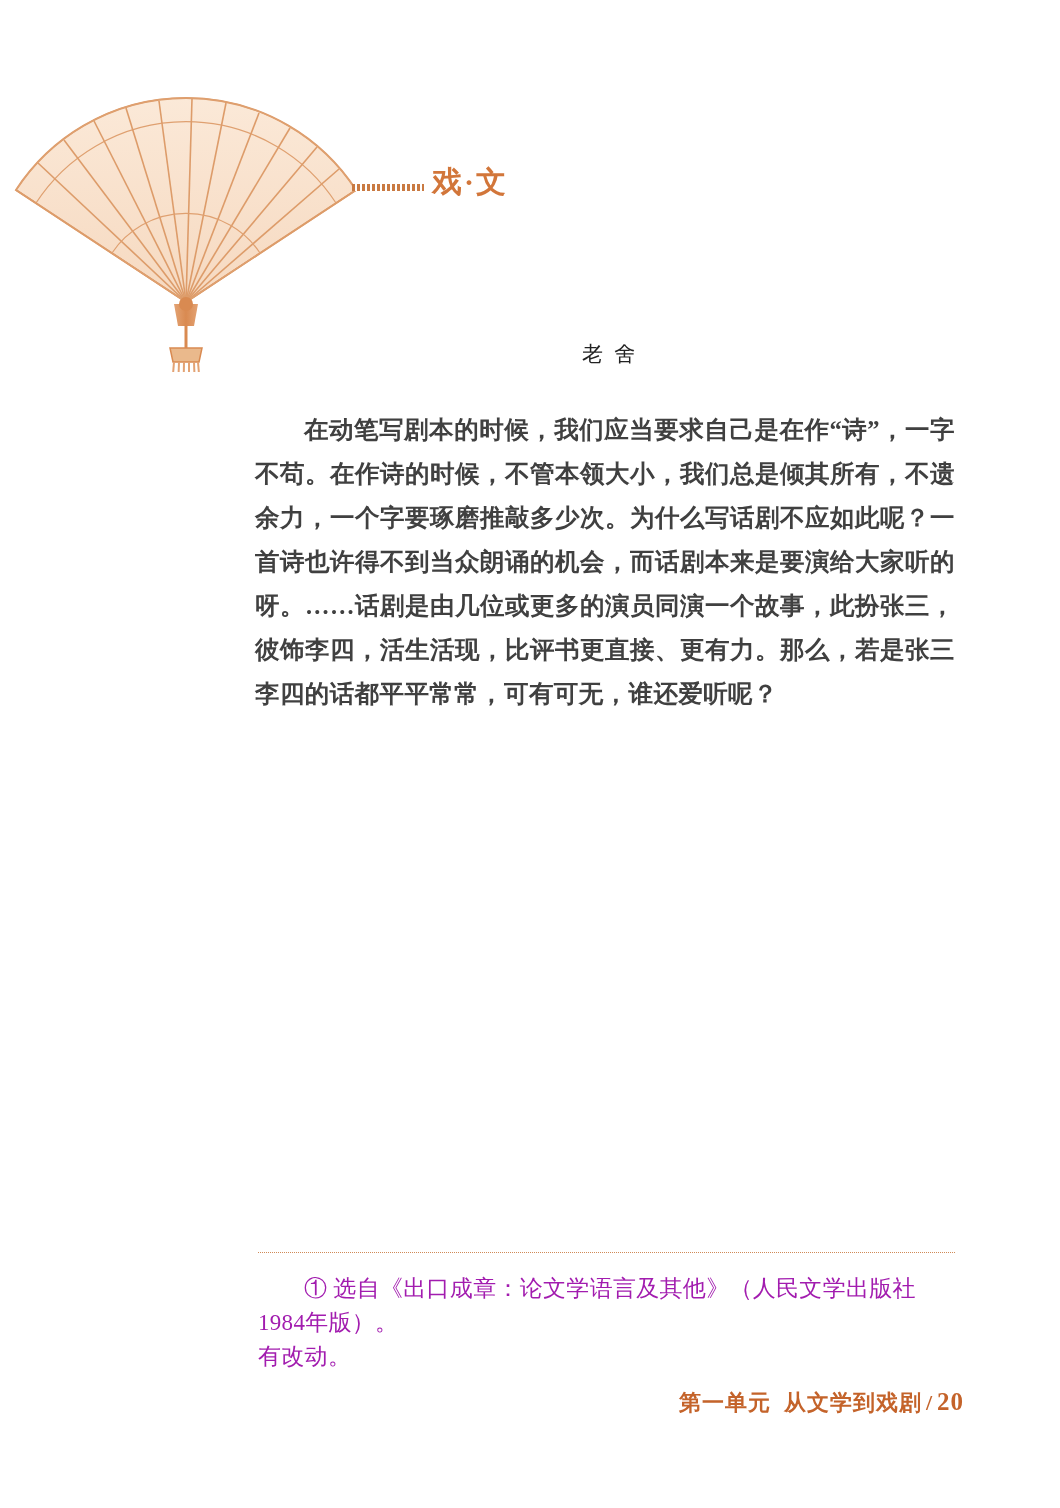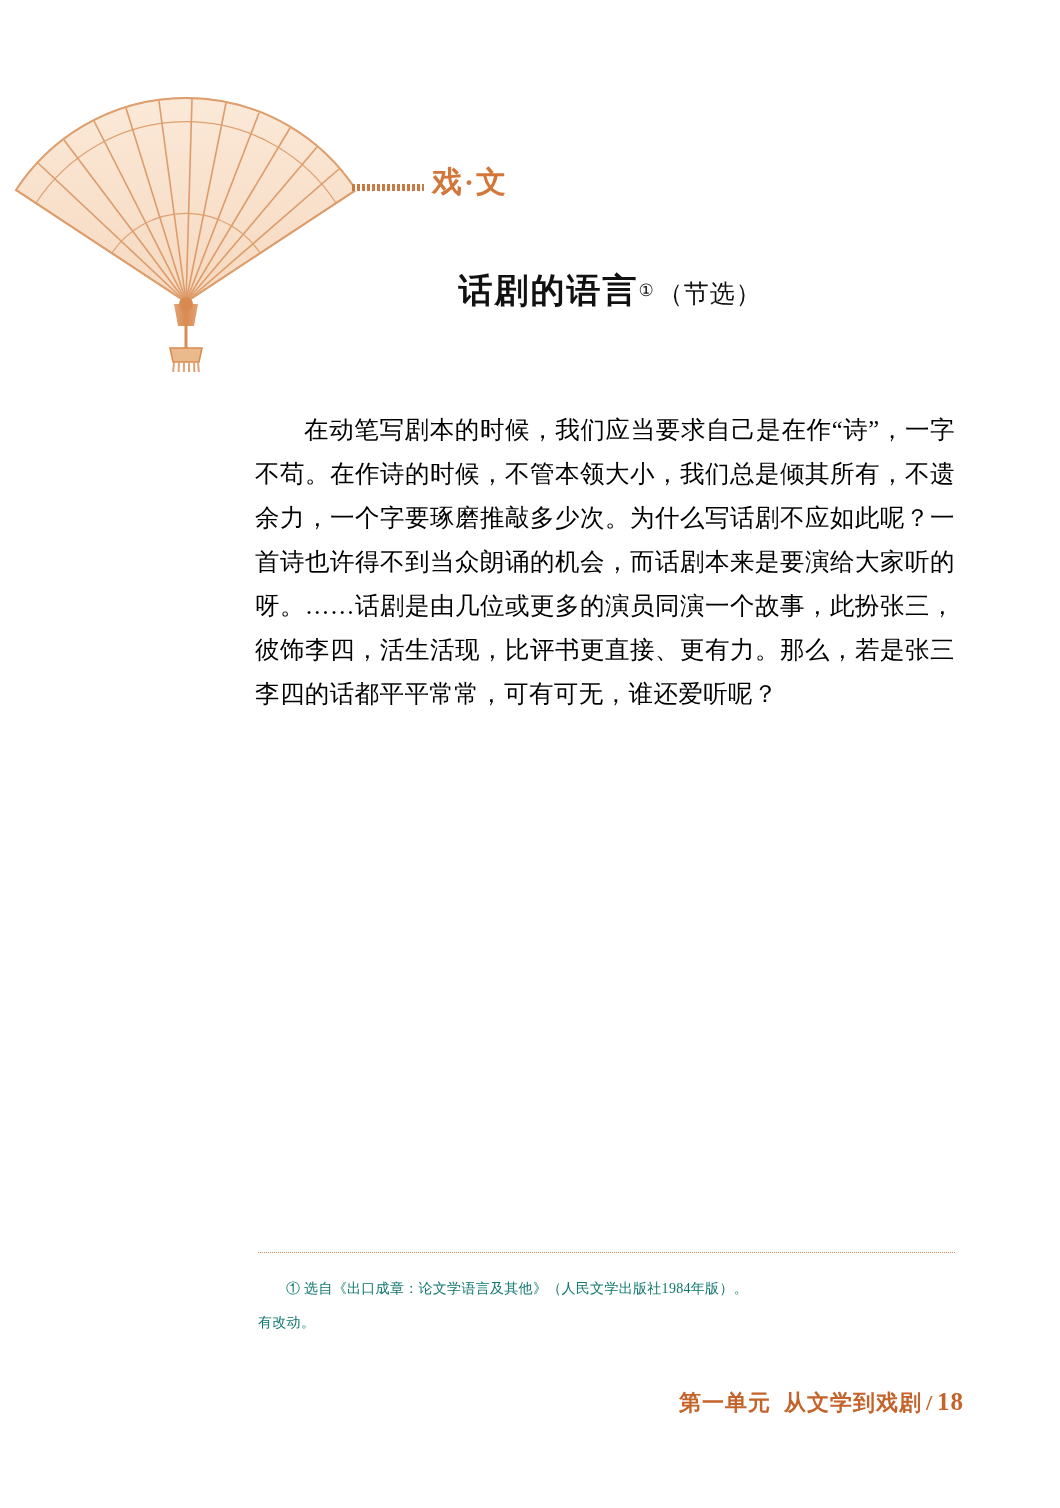--- a/index.html
+++ b/index.html
@@ -100,40 +100,41 @@
     width: 700px;
   }
   .para {
     font-size: 24.5px;
     line-height: 44px;
     text-align: justify;
     text-justify: inter-character;
     text-indent: 2em;
     margin: 0 0 2px 0;
     letter-spacing: 0.4px;
-    color: #000000;
+    color: #404040;
+    font-weight: bold;
   }
 
   
   .footnote-rule {
     position: absolute;
     left: 258px;
     top: 1252px;
     width: 697px;
     border-top: 1px dotted #d08a57;
   }
   .footnote {
     position: absolute;
     left: 258px;
     top: 1272px;
     width: 700px;
-    font-size: 14px;
+    font-size: 23px;
     line-height: 34px;
     letter-spacing: 0.3px;
-    color: #0f766e;
+    color: #a21caf;
     text-indent: 2em;
   }
   .footnote .fn-line2 { text-indent: 0; display: block; }
 
   
   .footer {
     position: absolute;
     right: 96px;
     top: 1388px;
     font-weight: bold;
@@ -203,32 +204,30 @@
           <line x1="12" y1="60" x2="16" y2="108"></line>
         </g>
       </g>
     </svg>
   </div>
 
   <div class="section-rule"></div>
 
   <div class="section-label">戏·文</div>
 
-  <div class="title-row">
-    <span class="title-main">话剧的语言</span><span class="title-main title-sup">①</span><span class="title-sub">（节选）</span>
-  </div>
-
+
+  <div class="author">老 舍</div>
 
   <div class="body-col">
     <p class="para">在动笔写剧本的时候，我们应当要求自己是在作“诗”，一字不苟。在作诗的时候，不管本领大小，我们总是倾其所有，不遗余力，一个字要琢磨推敲多少次。为什么写话剧不应如此呢？一首诗也许得不到当众朗诵的机会，而话剧本来是要演给大家听的呀。……话剧是由几位或更多的演员同演一个故事，此扮张三，彼饰李四，活生活现，比评书更直接、更有力。那么，若是张三李四的话都平平常常，可有可无，谁还爱听呢？</p>
   </div>
 
   <div class="footnote-rule"></div>
   <div class="footnote">
     <span>① 选自《出口成章：论文学语言及其他》（人民文学出版社1984年版）。</span>
     <span class="fn-line2">有改动。</span>
   </div>
 
   <div class="footer">
-    <span>第一单元</span>&nbsp;&nbsp;<span>从文学到戏剧</span><span class="sep">/</span><span class="pageno">18</span>
+    <span>第一单元</span>&nbsp;&nbsp;<span>从文学到戏剧</span><span class="sep">/</span><span class="pageno">20</span>
   </div>
 
 </div>
 
 </body></html>

